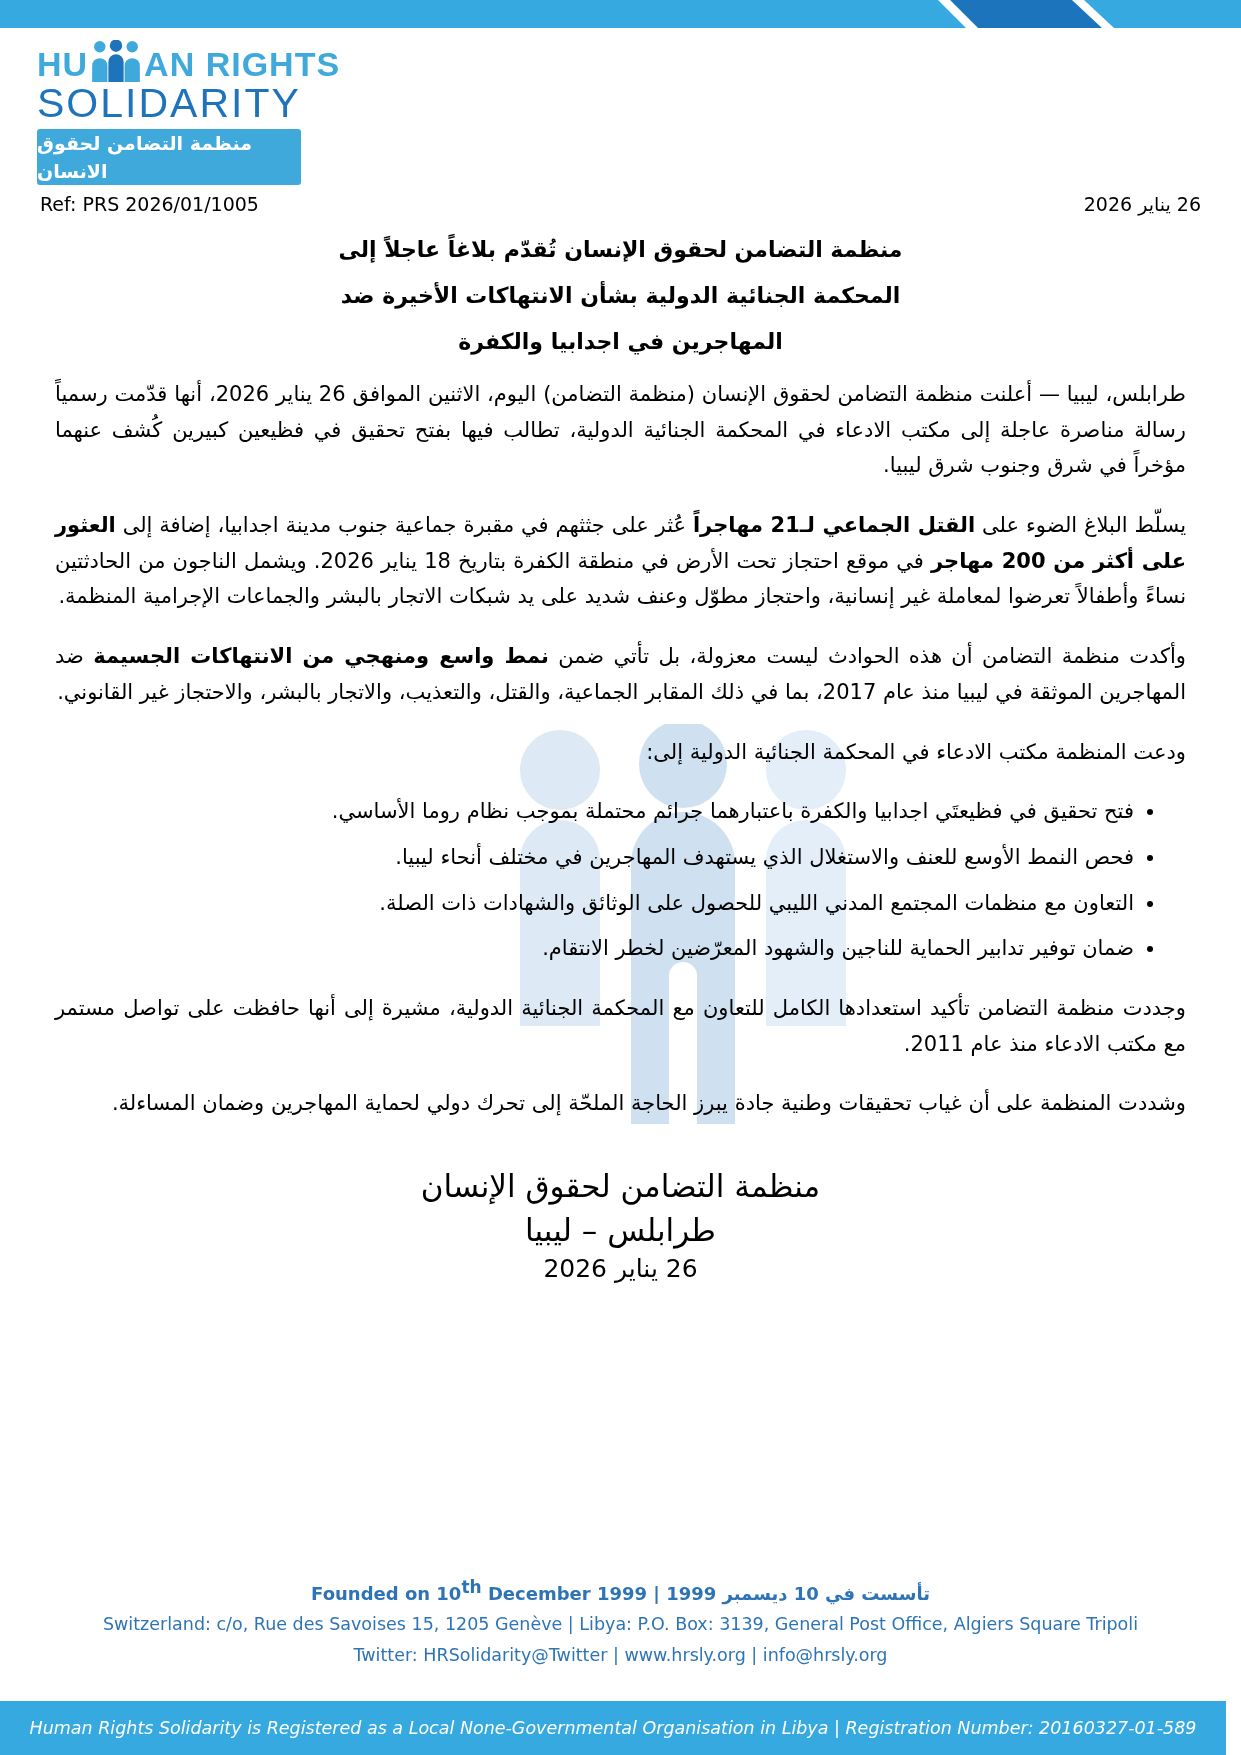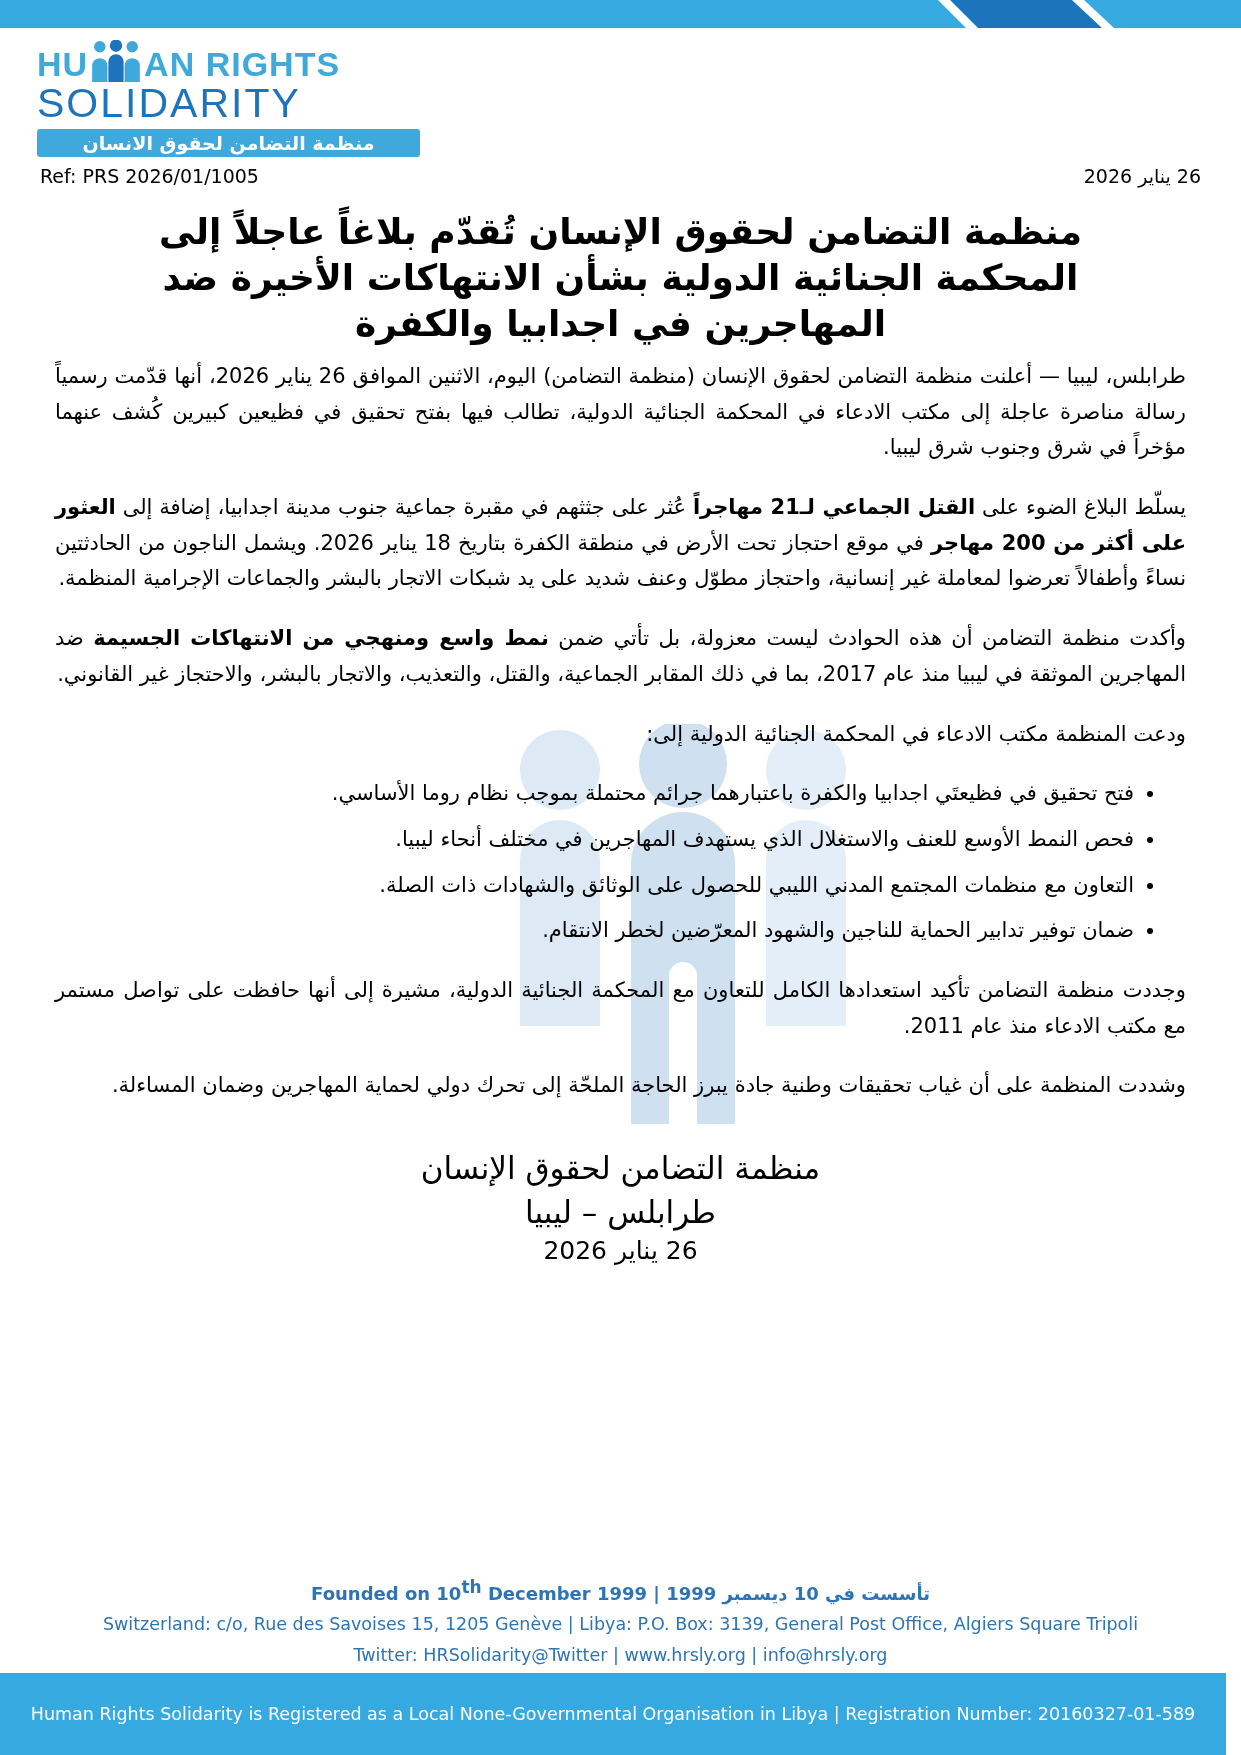--- a/index.html
+++ b/index.html
@@ -22,46 +22,46 @@
 
   .content{position:relative;z-index:1;padding:0 55px;}
 
   
   .logo{margin:12px 0 0 -18px;width:330px;}
   .logo-line1{font-family:"Liberation Sans",sans-serif;font-weight:bold;
     font-size:34px;line-height:36px;color:var(--logo_light);letter-spacing:1px;white-space:nowrap;}
   .logo-line1 svg{vertical-align:-6px;margin:0 1px;}
   .logo-line2{font-family:"Liberation Sans",sans-serif;font-weight:normal;
     font-size:41px;line-height:42px;color:var(--logo_dark);letter-spacing:2px;white-space:nowrap;}
-  .logo-banner{margin-top:5px;width:383px;box-sizing:border-box;background:var(--logo_light);
-    color:#fff;font-weight:bold;font-size:19px;line-height:28px;text-align:center;border-radius:3px;}
+  .logo-banner{margin-top:5px;width:264px;box-sizing:border-box;background:var(--logo_light);
+    color:#fff;font-weight:bold;font-size:19px;line-height:28px;text-align:left;border-radius:3px;}
 
   .tagline{margin-top:14px;text-align:center;color:var(--text_blue);
     font-weight:bold;font-size:17px;}
   .refrow{display:flex;justify-content:space-between;margin:8px -15px 0 -15px;font-size:19px;}
 
-  .title{margin-top:22px;text-align:center;font-weight:bold;font-size:36px;line-height:46px;direction:rtl;}
+  .title{margin-top:12px;text-align:center;font-weight:bold;font-size:22px;line-height:46px;direction:rtl;}
 
   .bodytext{margin-top:12px;direction:rtl;text-align:justify;font-size:21px;line-height:1.7;}
   .bodytext p{margin:0 0 24px 0;}
   .bodytext ul{margin:0 0 24px 0;padding:0 52px 0 0;list-style:disc;}
   .bodytext li{margin-bottom:10px;text-align:justify;}
   .bodytext strong{font-weight:bold;}
 
   .signature{margin-top:42px;text-align:center;direction:rtl;font-weight:normal;}
   .sig1,.sig2{font-size:31px;line-height:44px;}
   .sig3{font-size:25px;line-height:34px;}
 
   .footer{position:absolute;left:0;right:0;bottom:84px;text-align:center;
     color:var(--text_blue);font-size:17.5px;line-height:31px;z-index:1;}
   .footer .founded{font-weight:bold;font-size:18px;}
   .footer sup{font-size:17px;}
 
-  .bottombar{position:absolute;left:0;right:15px;bottom:0;height:82px;background:var(--light_blue);
-    color:#fff;display:flex;align-items:center;justify-content:center;font-size:17.5px;z-index:2;}
+  .bottombar{position:absolute;left:0;right:15px;bottom:0;height:54px;background:var(--light_blue);
+    color:#fff;display:flex;align-items:center;justify-content:center;font-size:17.5px;z-index:2;font-style:italic;}
 </style>
 </head>
 <body style="--light_blue: #36A9E1; --dark_blue: #1C75BC; --text_blue: #2E74B5; --logo_light: #3FA9DC; --logo_dark: #1E73BA;">
 
 <div class="topbar">
   <div class="seg seg-dark"></div>
   <div class="seg seg-gap1"></div>
   <div class="seg seg-gap2"></div>
 </div>
 

